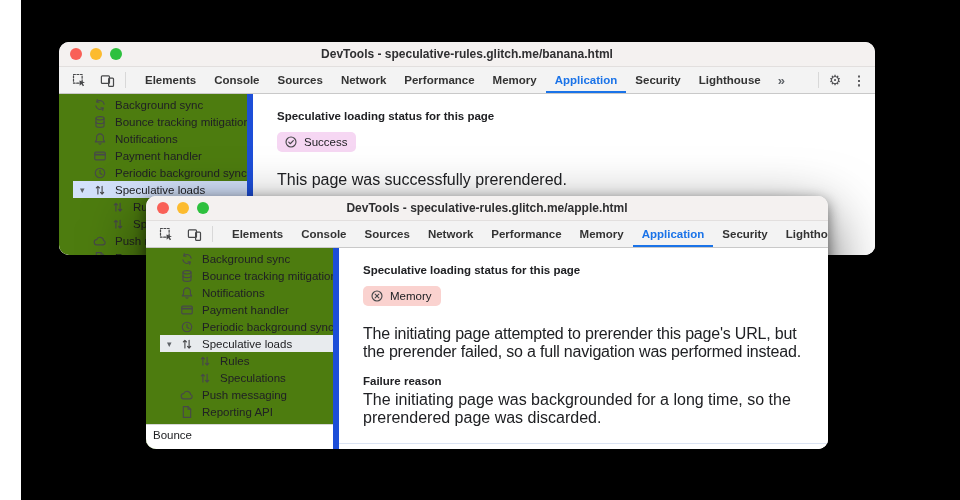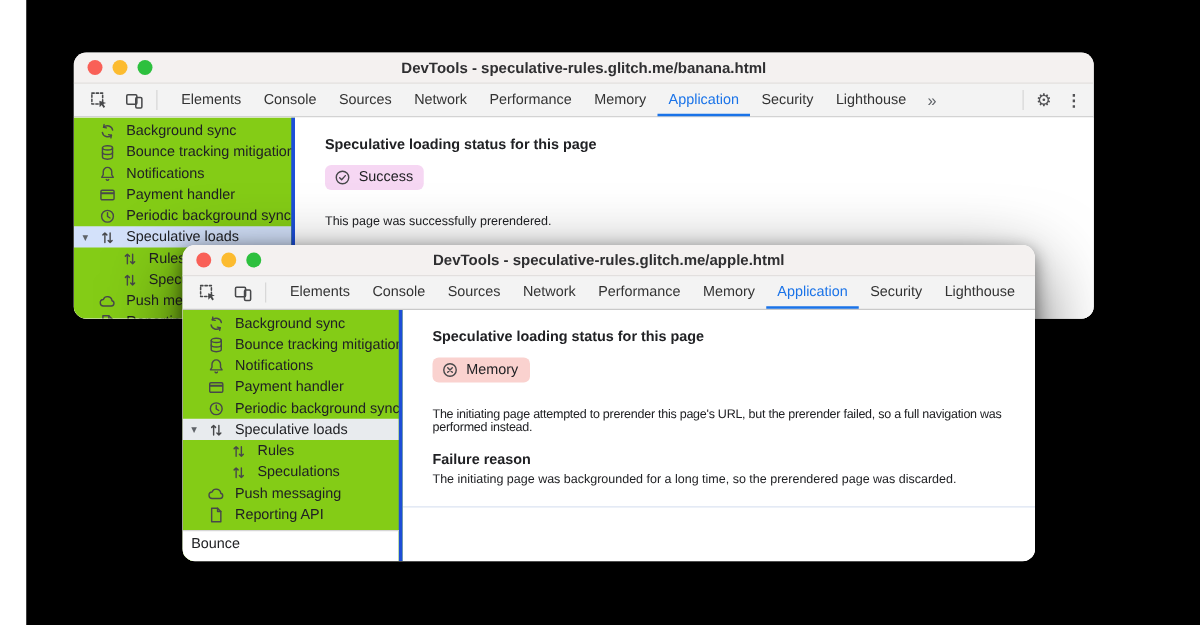--- a/index.html
+++ b/index.html
@@ -16,32 +16,32 @@
   .lights{position:absolute;left:11px;top:0;height:100%;display:flex;align-items:center;gap:8px;}
   .light{width:12px;height:12px;border-radius:50%;}
   .light.red{background:#f96057;}.light.yellow{background:#fcbb2f;}.light.green{background:#2dc03e;}
   .title{font-size:12px;font-weight:700;color:#2f2f31;}
 
   .toolbar{height:26px;flex:none;background:#f3f3f3;border-bottom:1px solid #c9c9c9;
            display:flex;align-items:stretch;padding-left:6px;font-size:11.5px;color:#333;}
   .tbicon{width:28px;display:flex;align-items:center;justify-content:center;flex:none;}
   .tbicon svg{width:15px;height:15px;}
   .tbsep{width:1px;background:#d8d8d8;margin:5px 4px;flex:none;}
-  .tabs{display:flex;align-items:stretch;margin-left:6px;}
+  .tabs{display:flex;align-items:stretch;margin-left:6px;font-weight:bold;}
   .tab{display:flex;align-items:center;padding:2px 9px 0 9px;border-bottom:2px solid transparent;white-space:nowrap;}
   .tab.selected{color:#1a73e8;border-bottom-color:#1a73e8;}
   .more-tabs{display:flex;align-items:center;padding:0 8px;color:#5f6368;font-size:13px;}
   .tb-right{margin-left:auto;display:flex;align-items:stretch;padding-right:4px;}
   .tbbtn{width:24px;display:flex;align-items:center;justify-content:center;color:#525255;}
   .gear-glyph{font-size:14px;}
   .kebab-glyph{font-size:13px;font-weight:700;}
 
   .body{flex:1;display:flex;overflow:hidden;background:#fff;}
-  .sidebar{flex:none;border-right:3px solid #1d4ed8;overflow:hidden;position:relative;
-           padding-top:2px;background:#84cc16;}
+  .sidebar{flex:none;border-right:6px solid #1d4ed8;overflow:hidden;position:relative;
+           padding-top:2px;background:#4d7c0f;padding-left:14px;}
   #win-back .sidebar{width:174px;}
   #win-front .sidebar{width:173px;}
   .srow{height:17px;display:flex;align-items:center;padding-left:20px;white-space:nowrap;
         position:relative;font-size:11.5px;color:#202124;}
   .srow.child{padding-left:38px;}
   .srow.sel-active{background:#d3e1fa;}
   .srow.sel-inactive{background:#e8ebee;}
   .tri{position:absolute;left:7px;top:50%;transform:translateY(-54%);font-size:9px;color:#5f6368;}
   .sicon{width:14px;height:14px;margin-right:8px;flex:none;}
   .sfooter{position:absolute;left:0;right:0;bottom:0;height:20px;border-top:1px solid #d6d6d6;
@@ -49,21 +49,21 @@
 
   .main{flex:1;padding:16px 10px 0 24px;overflow:hidden;background:#fff;}
   .heading{font-size:11.5px;font-weight:700;color:#202124;margin:0;}
   .h2{margin-top:14px;}
   .h3{margin-top:20px;}
   .badge{display:inline-flex;align-items:center;gap:6px;margin-top:10px;
          border-radius:5px;padding:3px 9px 3px 7px;font-size:11.5px;color:#202124;}
   .badge svg{width:14px;height:14px;}
   .badge.success{background:#f6d7f3;}
   .badge.failure{background:#fad2cf;}
-  .para{margin:18px 0 0 0;font-size:10px;color:#202124;}
+  .para{margin:18px 0 0 0;font-size:16px;color:#202124;}
   .para2{margin-top:4px;}
   .tight{letter-spacing:-0.2px;}
   .hr{border:none;border-top:1px solid #dbe3f2;margin:16px -10px 0 -24px;}
 
   .icon-stroke{fill:none;stroke:#47484a;stroke-width:1.3;stroke-linecap:round;stroke-linejoin:round;}
 </style>
 </head>
 <body>
 
 <svg width="0" height="0" style="position:absolute">

